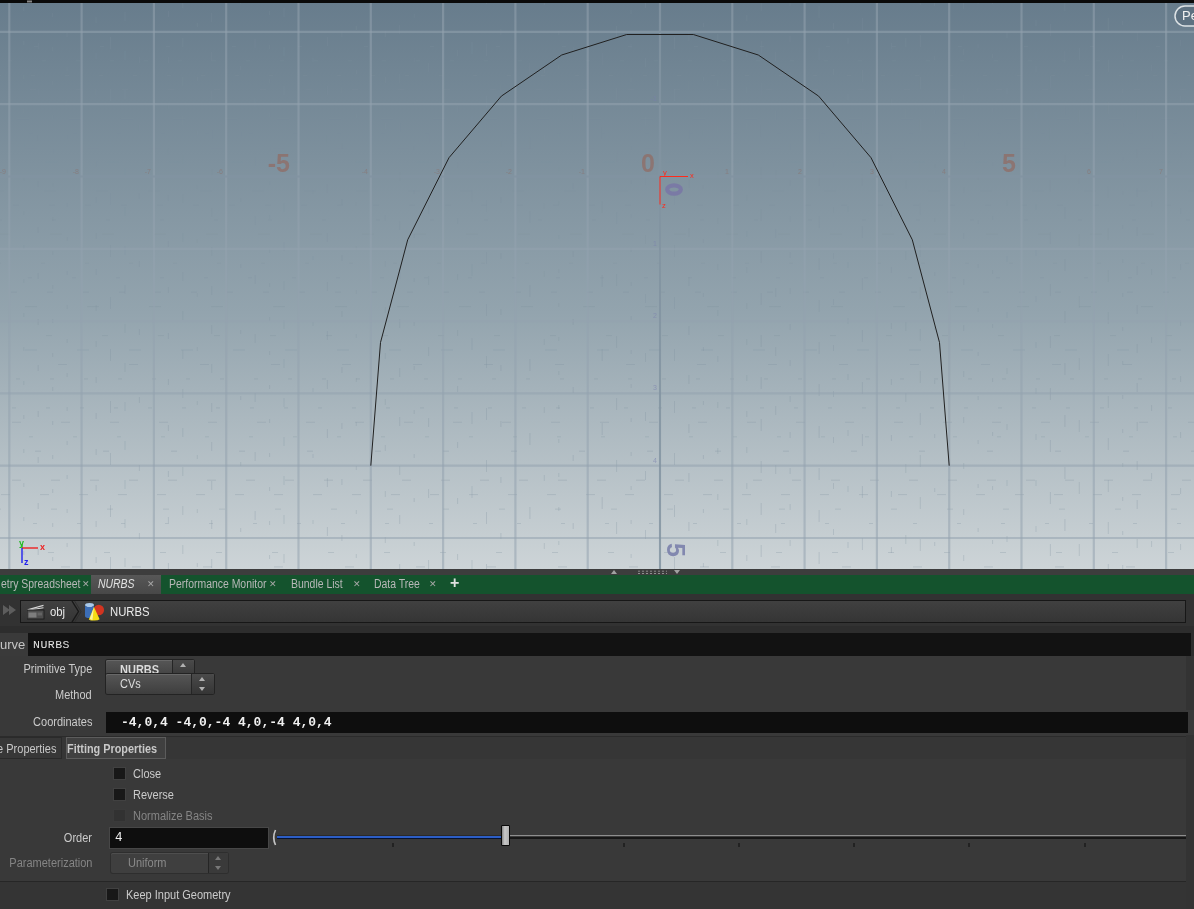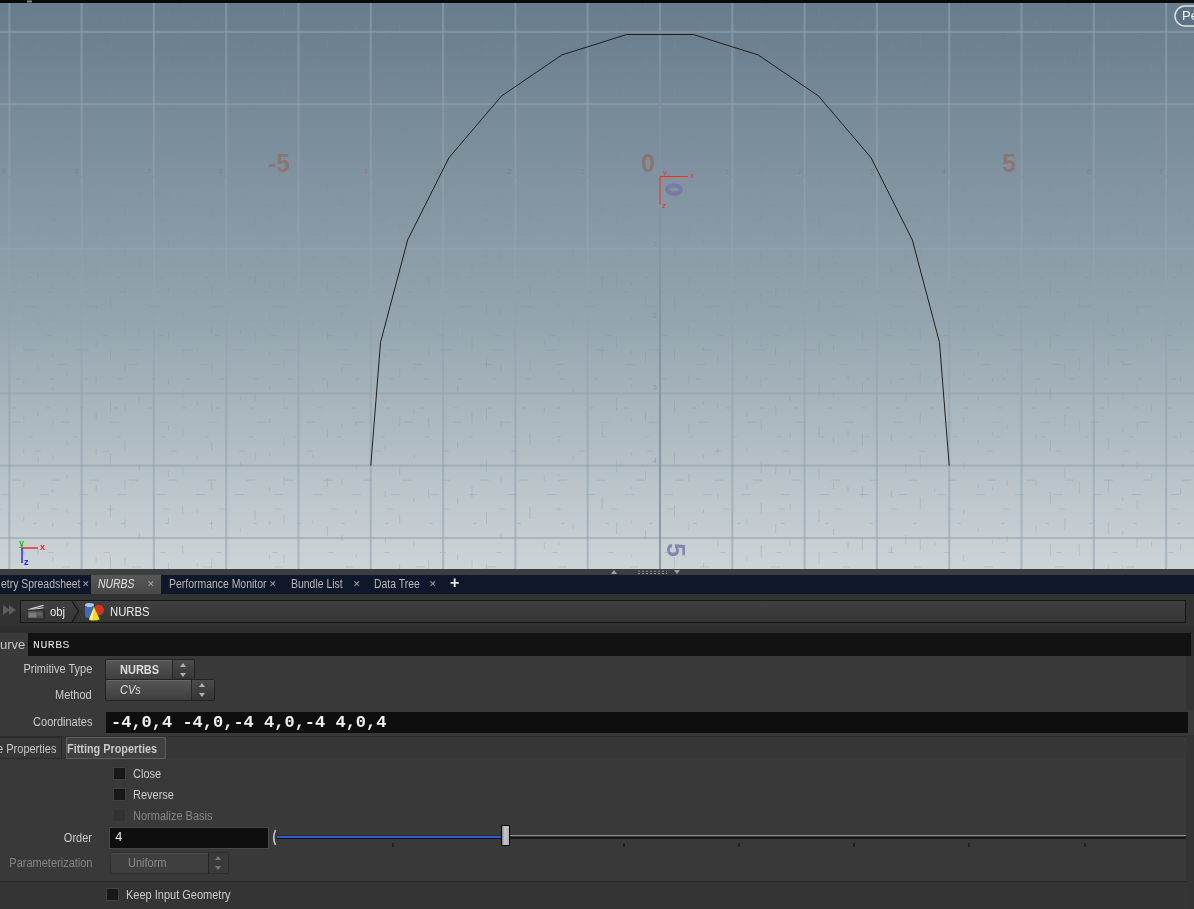--- a/index.html
+++ b/index.html
@@ -4,21 +4,21 @@
 html,body { width:1194px; height:909px; overflow:hidden; background:#383838;
   font-family:"Liberation Sans", sans-serif; }
 #root { position:relative; width:1194px; height:909px; }
 .abs { position:absolute; }
 .sx { transform:scaleX(0.87); transform-origin:0 0; white-space:nowrap; }
 #splitter { top:569px; left:0; width:1194px; height:6px; background:#3d3d3d; }
 .tri-up { width:0; height:0; border-left:3.5px solid transparent; border-right:3.5px solid transparent; border-bottom:4px solid #a2a2a2; }
 .tri-down { width:0; height:0; border-left:3.5px solid transparent; border-right:3.5px solid transparent; border-top:4px solid #a2a2a2; }
 #dots { top:1px; left:637px; width:30px; height:4.5px;
   background-image:radial-gradient(#b4b4b4 30%, transparent 36%); background-size:4px 2.2px; }
-#tabbar { top:575px; left:0; width:1194px; height:21px; background:#0f172a; color:#b8b8b8; font-size:12px;
+#tabbar { top:575px; left:0; width:1194px; height:21px; background:#14532d; color:#b8b8b8; font-size:12px;
   box-shadow:inset 0 -2px 0 #242424; }
 .tab { position:absolute; top:0; height:19px; line-height:18px; }
 .tabx { color:#a8a8a8; font-size:9px; }
 #pathbar { top:594px; left:0; width:1194px; height:32px; background:#323232; }
 #crumbbar { position:absolute; top:6px; left:20px; width:1166px; height:23px; background:linear-gradient(#404040,#353535); border:1px solid #171717; }
 #namerow { top:626px; left:0; width:1194px; height:30px; background:#2d2d2d; }
 #typetab { position:absolute; top:7px; left:0; width:28px; height:23px; background:#3a3a3a; color:#c5c5c5;
   font-size:13px; line-height:23px; }
 #namefield { position:absolute; top:7px; left:28px; width:1163px; height:23px; background:#121212;
   color:#e2e2e2; font-family:"Liberation Mono", monospace; font-size:11.5px; line-height:23px; padding-left:5px; letter-spacing:0.5px; }
@@ -287,29 +287,29 @@
 <div class="abs" id="params">
   <div class="plabel" style="top:6px;">Primitive Type</div>
   <div class="ddbtn" style="left:106px; top:4px; width:88px;">
         <span class="ddlabel" style="font-weight:bold;">NURBS</span>
         <div class="spin" style="width:22px;">
           <div class="tri-up"></div>
           <div class="tri-down"></div>
         </div>
       </div>
   <div class="plabel" style="top:32px;">Method</div>
-  <div class="ddbtn" style="left:106px; top:24px; width:108px;font-style:italic;">
+  <div class="ddbtn" style="left:106px; top:18px; width:108px;">
         <span class="ddlabel">CVs</span>
         <div class="spin" style="width:23px;">
           <div class="tri-up"></div>
           <div class="tri-down"></div>
         </div>
       </div>
   <div class="plabel" style="top:59px;">Coordinates</div>
-  <div class="tfield" style="left:106px; top:56px; width:1082px; height:21px; font-size:17px; font-weight:bold; line-height:21px; padding-left:5px;">-4,0,4 -4,0,-4 4,0,-4 4,0,4</div>
+  <div class="tfield" style="left:106px; top:56px; width:1082px; height:21px; font-size:13px; font-weight:bold; line-height:21px; padding-left:15px;">-4,0,4 -4,0,-4 4,0,-4 4,0,4</div>
   <div id="ftabs">
     <div class="ftab" style="left:-40px; width:102px; border:1px solid #2a2a2a; background:#373737; text-align:right; padding-right:5px;"><span style="display:inline-block; transform:scaleX(0.88); transform-origin:100% 0; white-space:nowrap;">e Properties</span></div>
     <div class="ftab" style="left:66px; width:100px; border:1px solid #5c5c5c; background:#404040;font-weight:bold;"><span class="sx" style="display:inline-block;">Fitting Properties</span></div>
   </div>
   <div class="cb" style="left:113px; top:111px;"></div>
       <div class="cblabel" style="left:133px; top:111px;">Close</div>
   <div class="cb" style="left:113px; top:132px;"></div>
       <div class="cblabel" style="left:133px; top:132px;">Reverse</div>
   <div class="cb" style="left:113px; top:153px; border-color:#3a3a3a; background:#323232;"></div>
       <div class="cblabel" style="left:133px; top:153px; color:#858585;">Normalize Basis</div>

